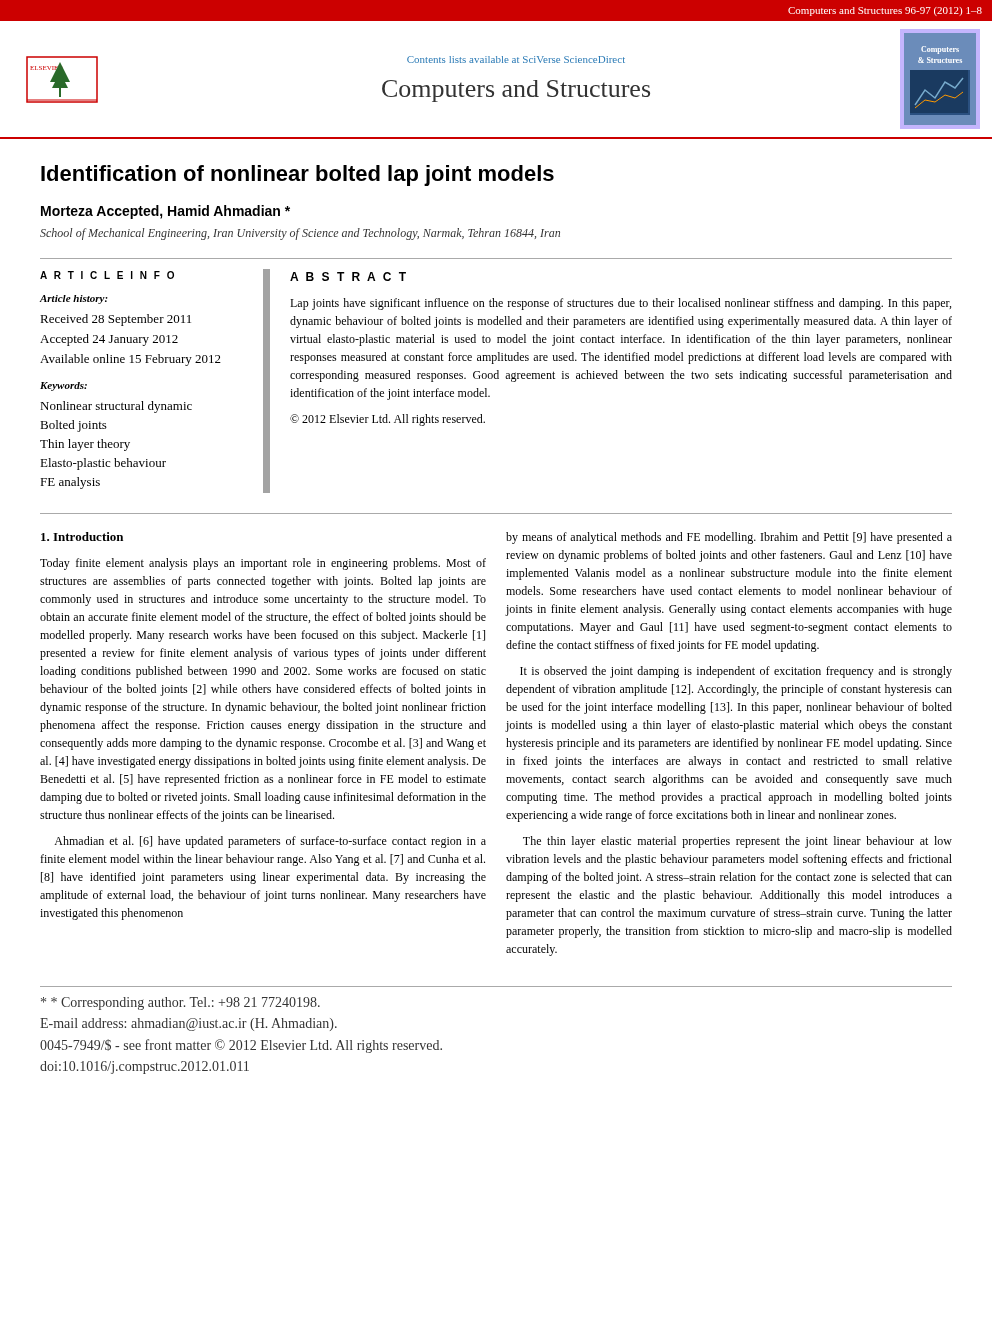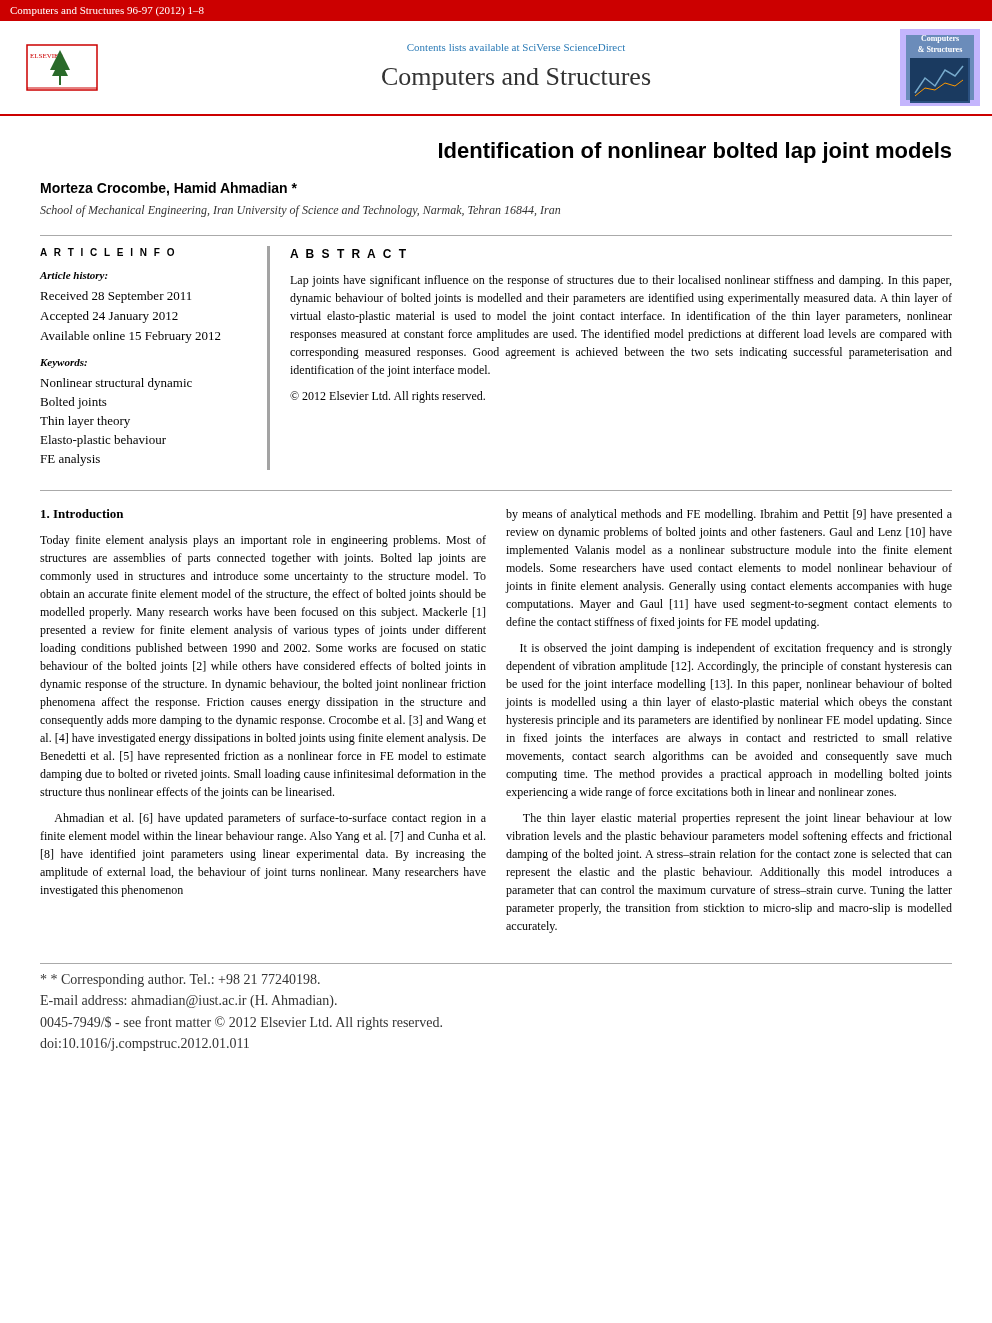--- a/index.html
+++ b/index.html
@@ -10,20 +10,21 @@
       width: 992px;
       min-height: 1323px;
       font-size: 13px;
       line-height: 1.4;
     }
 
     
     .top-bar {
       background: #c00;
       color: #fff;
+      text-align: right;
       padding: 3px 10px;
       font-size: 11px;
     }
 
     
     .journal-header {
       display: flex;
       align-items: center;
       padding: 8px 12px;
       border-bottom: 2px solid #c00;
@@ -52,23 +53,23 @@
       color: #333;
       font-family: Georgia, serif;
     }
     .journal-center .homepage-line {
       font-size: 11px;
       color: #555;
       margin-top: 4px;
     }
     .right-cover {
       width: 80px;
-      height: 77px;
+      height: 100px;
       background: #6b8cba;
-      border: 6px solid #c4b5fd;
+      border: 4px solid #c4b5fd;
       display: flex;
       align-items: center;
       justify-content: center;
       flex-direction: column;
       padding: 4px;
     }
     .right-cover .cover-title {
       font-size: 8px;
       color: #fff;
       font-weight: bold;
@@ -86,21 +87,20 @@
       padding: 20px 40px 20px 40px;
     }
 
     
     .article-title {
       font-size: 22px;
       font-weight: bold;
       margin-bottom: 10px;
       font-family: Arial, sans-serif;
       color: #000;
-      text-align: right;
     }
 
     
     .authors {
       font-size: 14px;
       font-weight: bold;
       margin-bottom: 4px;
       font-family: Arial, sans-serif;
     }
     .authors sup {
@@ -120,21 +120,21 @@
       display: flex;
       gap: 0;
       margin-bottom: 20px;
       border-top: 1px solid #aaa;
       padding-top: 10px;
     }
 
     .article-info {
       width: 230px;
       padding-right: 20px;
-      border-right: 3px solid #a3a3a3;
+      border-right: 7px solid #a3a3a3;
       font-size: 11px;
     }
     .article-info h3 {
       font-size: 10px;
       letter-spacing: 2px;
       text-transform: uppercase;
       font-family: Arial, sans-serif;
       margin-bottom: 8px;
       color: #000;
     }
@@ -271,21 +271,21 @@
       </svg>
     </div>
   </div>
 </div>
 
 <div class="article-content">
 
   <div class="article-title">Identification of nonlinear bolted lap joint models</div>
 
   <div class="authors">
-    <span>Morteza Crocombe, Hamid Ahmadian *</span><sup></sup>
+    <span>Morteza Accepted, Hamid Ahmadian *</span><sup></sup>
   </div>
 
   <div class="affiliation">School of Mechanical Engineering, Iran University of Science and Technology, Narmak, Tehran 16844, Iran</div>
 
   <div class="info-section">
 
     <div class="article-info">
       <h3>A R T I C L E   I N F O</h3>
 
       <div class="sub-heading">Article history:</div>

